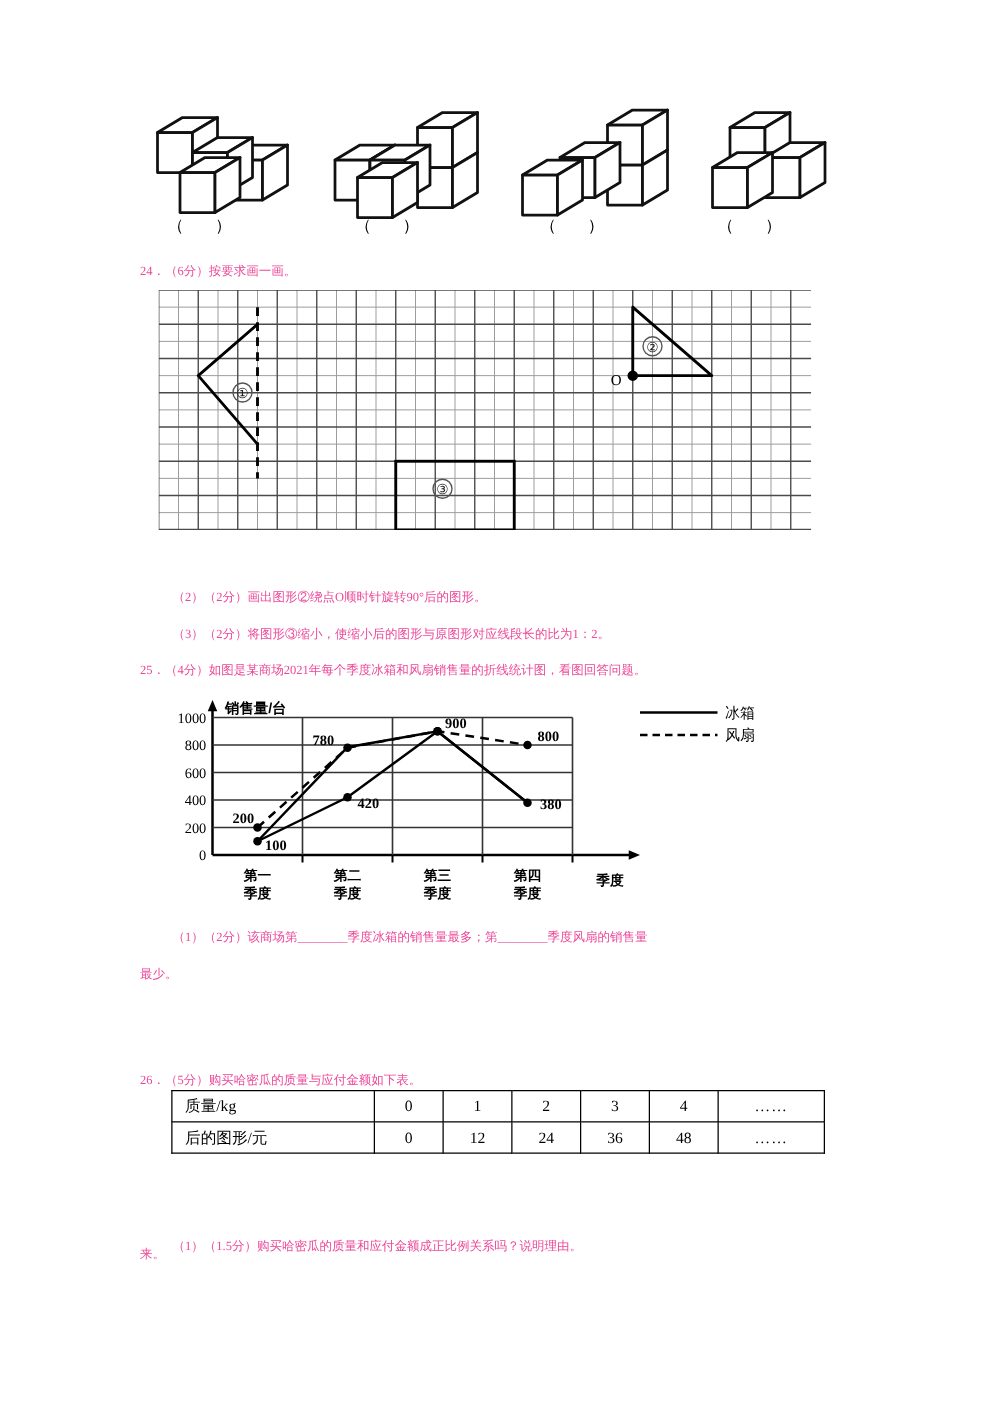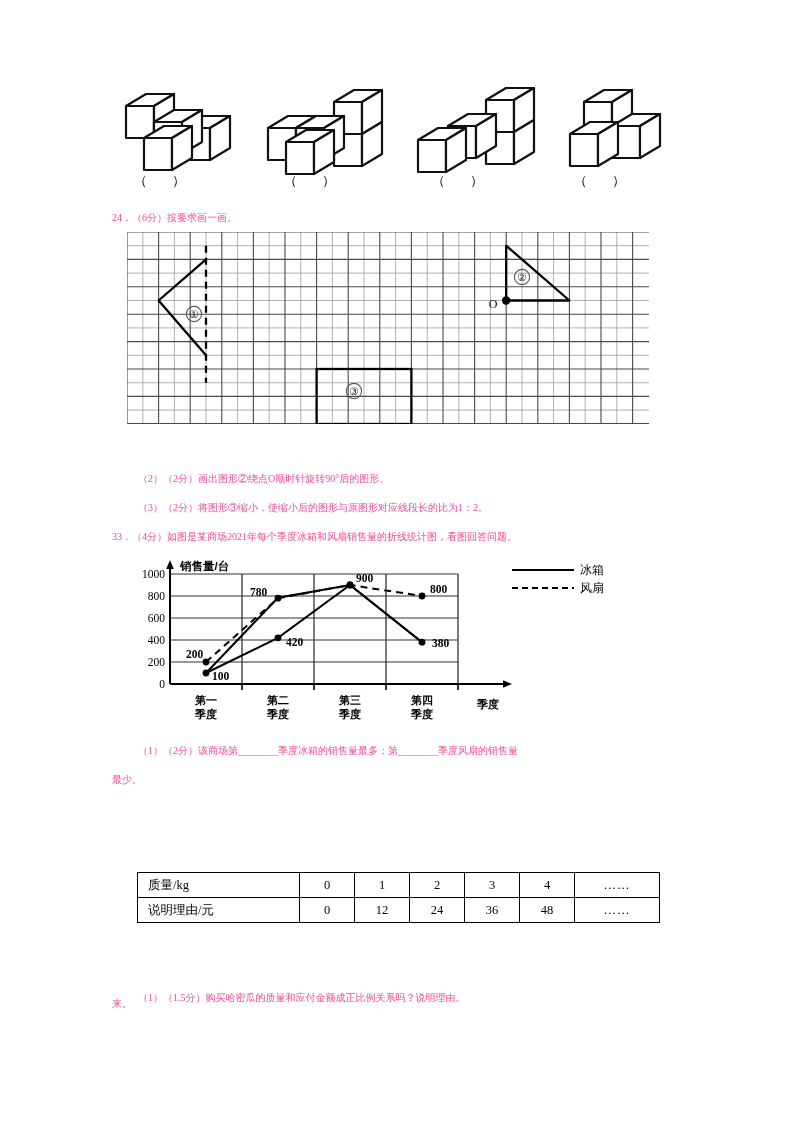--- a/index.html
+++ b/index.html
@@ -245,21 +245,21 @@
 
       <rect x="189.6" y="137" width="94.8" height="55" fill="none" stroke="#000" stroke-width="2.3"></rect>
       <circle cx="227" cy="159" r="7.6" fill="none" stroke="#555" stroke-width="1.1"></circle>
       <text x="227" y="163.4" font-size="11" text-anchor="middle" font-family="Liberation Serif, serif" fill="#222">③</text>
     </g>
   </svg>
 
   <div class="txt-abs qline indent" style="left:112px; top:469px;">（2）（2分）画出图形②绕点O顺时针旋转90°后的图形。</div>
   <div class="txt-abs qline indent" style="left:112px; top:498px;">（3）（2分）将图形③缩小，使缩小后的图形与原图形对应线段长的比为1：2。</div>
 
-  <div class="txt-abs qline" style="left:112px; top:527px;">33．（4分）如图是某商场2021年每个季度冰箱和风扇销售量的折线统计图，看图回答问题。</div>
+  <div class="txt-abs qline" style="left:112px; top:527px;">25．（4分）如图是某商场2021年每个季度冰箱和风扇销售量的折线统计图，看图回答问题。</div>
 
   <svg id="chart-wrap" viewBox="0 0 520 172">
 
     <rect x="0" y="0" width="520" height="172" fill="#ffffff"></rect>
 
     <line x1="42" y1="128" x2="42" y2="10" stroke="#000" stroke-width="2"></line>
     <polygon points="42,4 38.2,13 45.8,13" fill="#000"></polygon>
 
     <line x1="42" y1="128" x2="378" y2="128" stroke="#000" stroke-width="2"></line>
     <polygon points="384,128 375,124.2 375,131.8" fill="#000"></polygon>
@@ -341,34 +341,35 @@
       <line x1="384" y1="14" x2="446" y2="14" stroke="#000" stroke-width="2"></line>
       <text x="452" y="18" font-size="12" font-family="Liberation Sans, sans-serif" fill="#000">冰箱</text>
       <line x1="384" y1="32" x2="446" y2="32" stroke="#000" stroke-width="2" stroke-dasharray="6,4"></line>
       <text x="452" y="36" font-size="12" font-family="Liberation Sans, sans-serif" fill="#000">风扇</text>
     </g>
   </svg>
 
   <div class="txt-abs qline indent" style="left:112px; top:741px;">（1）（2分）该商场第________季度冰箱的销售量最多；第________季度风扇的销售量</div>
   <div class="txt-abs qline" style="left:112px; top:770px;">最少。</div>
 
+  <div class="txt-abs qline" style="left:112px; top:855px;">26．（5分）购买哈密瓜的质量与应付金额如下表。</div>
 
   <table id="q26-table">
     <tbody>
         <tr>
       <td class="rowhead">质量/kg</td>
       <td class="valcell">0</td>
       <td class="valcell">1</td>
       <td class="valcell">2</td>
       <td class="valcell">3</td>
       <td class="valcell">4</td>
       <td class="dots">……</td>
     </tr>
     <tr>
-      <td class="rowhead">说明理由/元</td>
+      <td class="rowhead">后的图形/元</td>
       <td class="valcell">0</td>
       <td class="valcell">12</td>
       <td class="valcell">24</td>
       <td class="valcell">36</td>
       <td class="valcell">48</td>
       <td class="dots">……</td>
     </tr>
   </tbody>
     </table>
 

